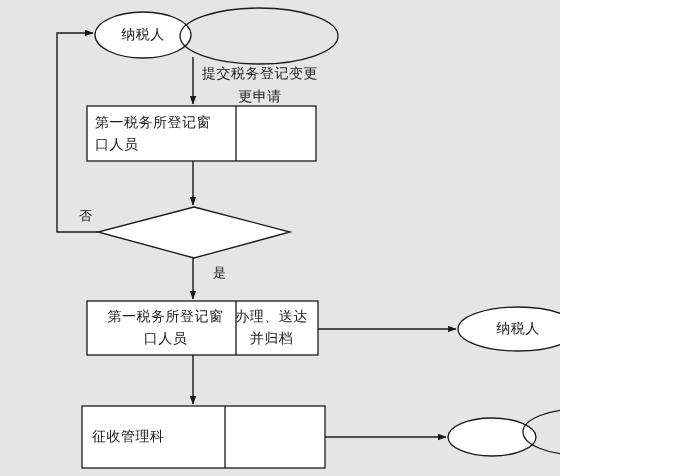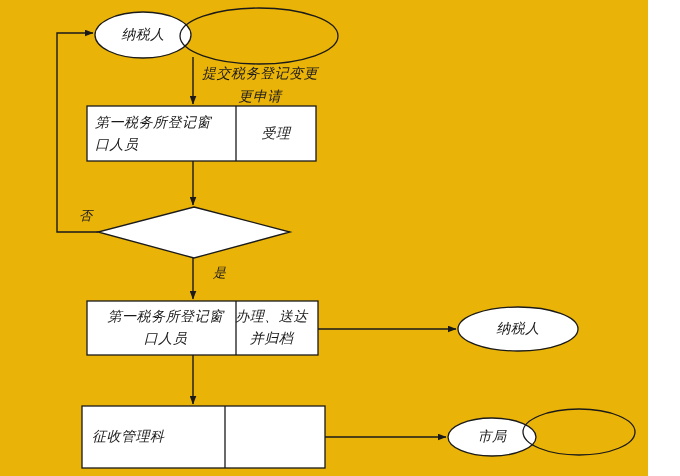--- a/index.html
+++ b/index.html
@@ -5,25 +5,24 @@
   html, body {
     margin: 0;
     padding: 0;
     background: #ffffff;
   }
   body {
     font-family: "Liberation Serif", "DejaVu Serif", serif;
   }
   #canvas {
     position: relative;
-    width: 648px;
+    width: 560px;
     height: 476px;
-    background: #eab308;
+    background: #e5e5e5;
     overflow: hidden;
-    font-style: italic;
   }
   svg.layer {
     position: absolute;
     left: 0;
     top: 0;
     width: 680px;
     height: 476px;
   }
   .node-label {
     position: absolute;
@@ -99,34 +98,32 @@
   </svg>
 
   <div class="node-label" style="left:103px; top:22px; width:80px; height:26px;">纳税人</div>
 
   <div class="node-label" style="left:190px; top:14px; width:140px; height:46px; line-height:23px;margin-top:48px;">提交税务登记变更
 更申请</div>
 
   <div class="node-label left-align" style="left:95px; top:112px; width:140px; height:44px; line-height:22px;">第一税务所登记窗
 口人员</div>
 
-  <div class="node-label" style="left:238px; top:122px; width:76px; height:24px;">受理</div>
 
 
   <div class="node-label" style="left:96px; top:306px; width:139px; height:44px; line-height:22px;">第一税务所登记窗
 口人员</div>
 
   <div class="node-label" style="left:232px; top:306px; width:79px; height:44px; line-height:22px;">办理、送达
 并归档</div>
 
   <div class="node-label" style="left:478px; top:317px; width:80px; height:24px;">纳税人</div>
 
   <div class="node-label left-align" style="left:92px; top:424px; width:130px; height:26px;">征收管理科</div>
 
 
-  <div class="node-label" style="left:462px; top:425px; width:60px; height:24px;">市局</div>
 
 
   <div class="edge-label" style="left:79px; top:208px;">否</div>
 
   <div class="edge-label" style="left:213px; top:265px;">是</div>
 
 </div>
 
 </body></html>

